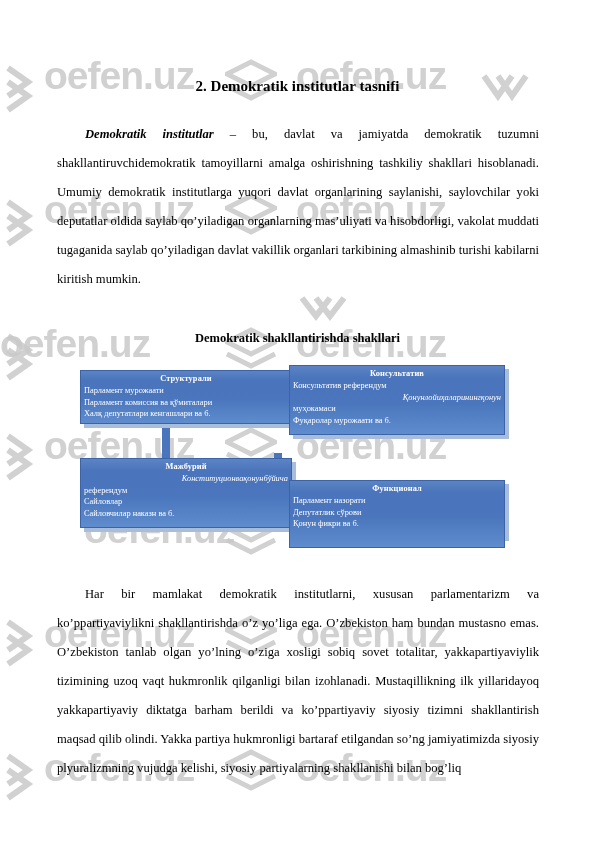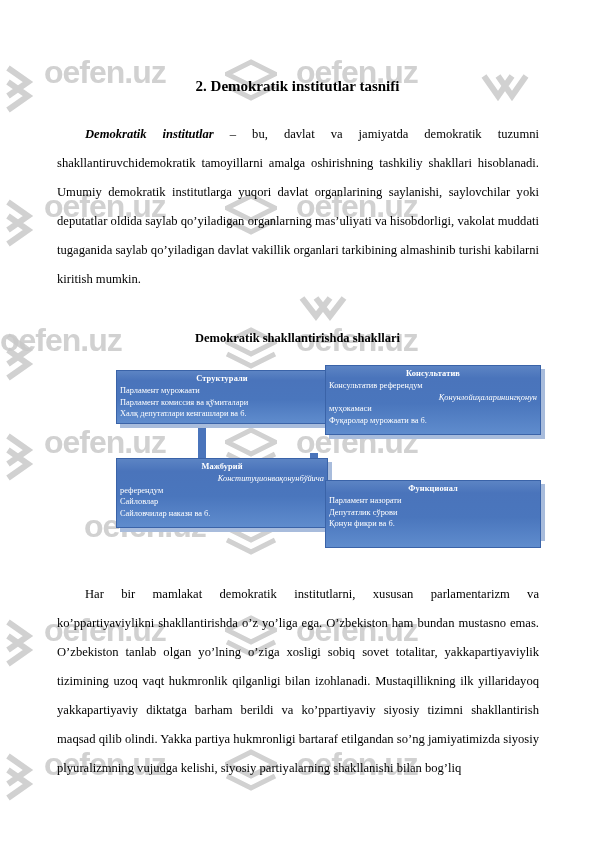--- a/index.html
+++ b/index.html
@@ -21,21 +21,21 @@
     position: absolute;
     inset: 0;
     z-index: 0;
     pointer-events: none;
   }
   .wm {
     position: absolute;
     color: #c9c9c9;
     font-family: "Liberation Sans", sans-serif;
     font-weight: 700;
-    font-size: 32px;
+    font-size: 39px;
     letter-spacing: -1px;
     white-space: nowrap;
     opacity: .85;
   }
   .wm-chev {
     position: absolute;
     width: 54px;
     height: 54px;
     opacity: .85;
   }
@@ -81,21 +81,21 @@
     left: 0;
     right: 0;
     text-align: center;
     font-weight: 700;
     font-size: 12.5px;
   }
 
   
   #diagram {
     position: absolute;
-    left: 75px;
+    left: 39px;
     top: 358px;
     width: 482px;
     height: 205px;
   }
   .shadow {
     position: absolute;
     background: #a8bcdc;
   }
   .box {
     position: absolute;

